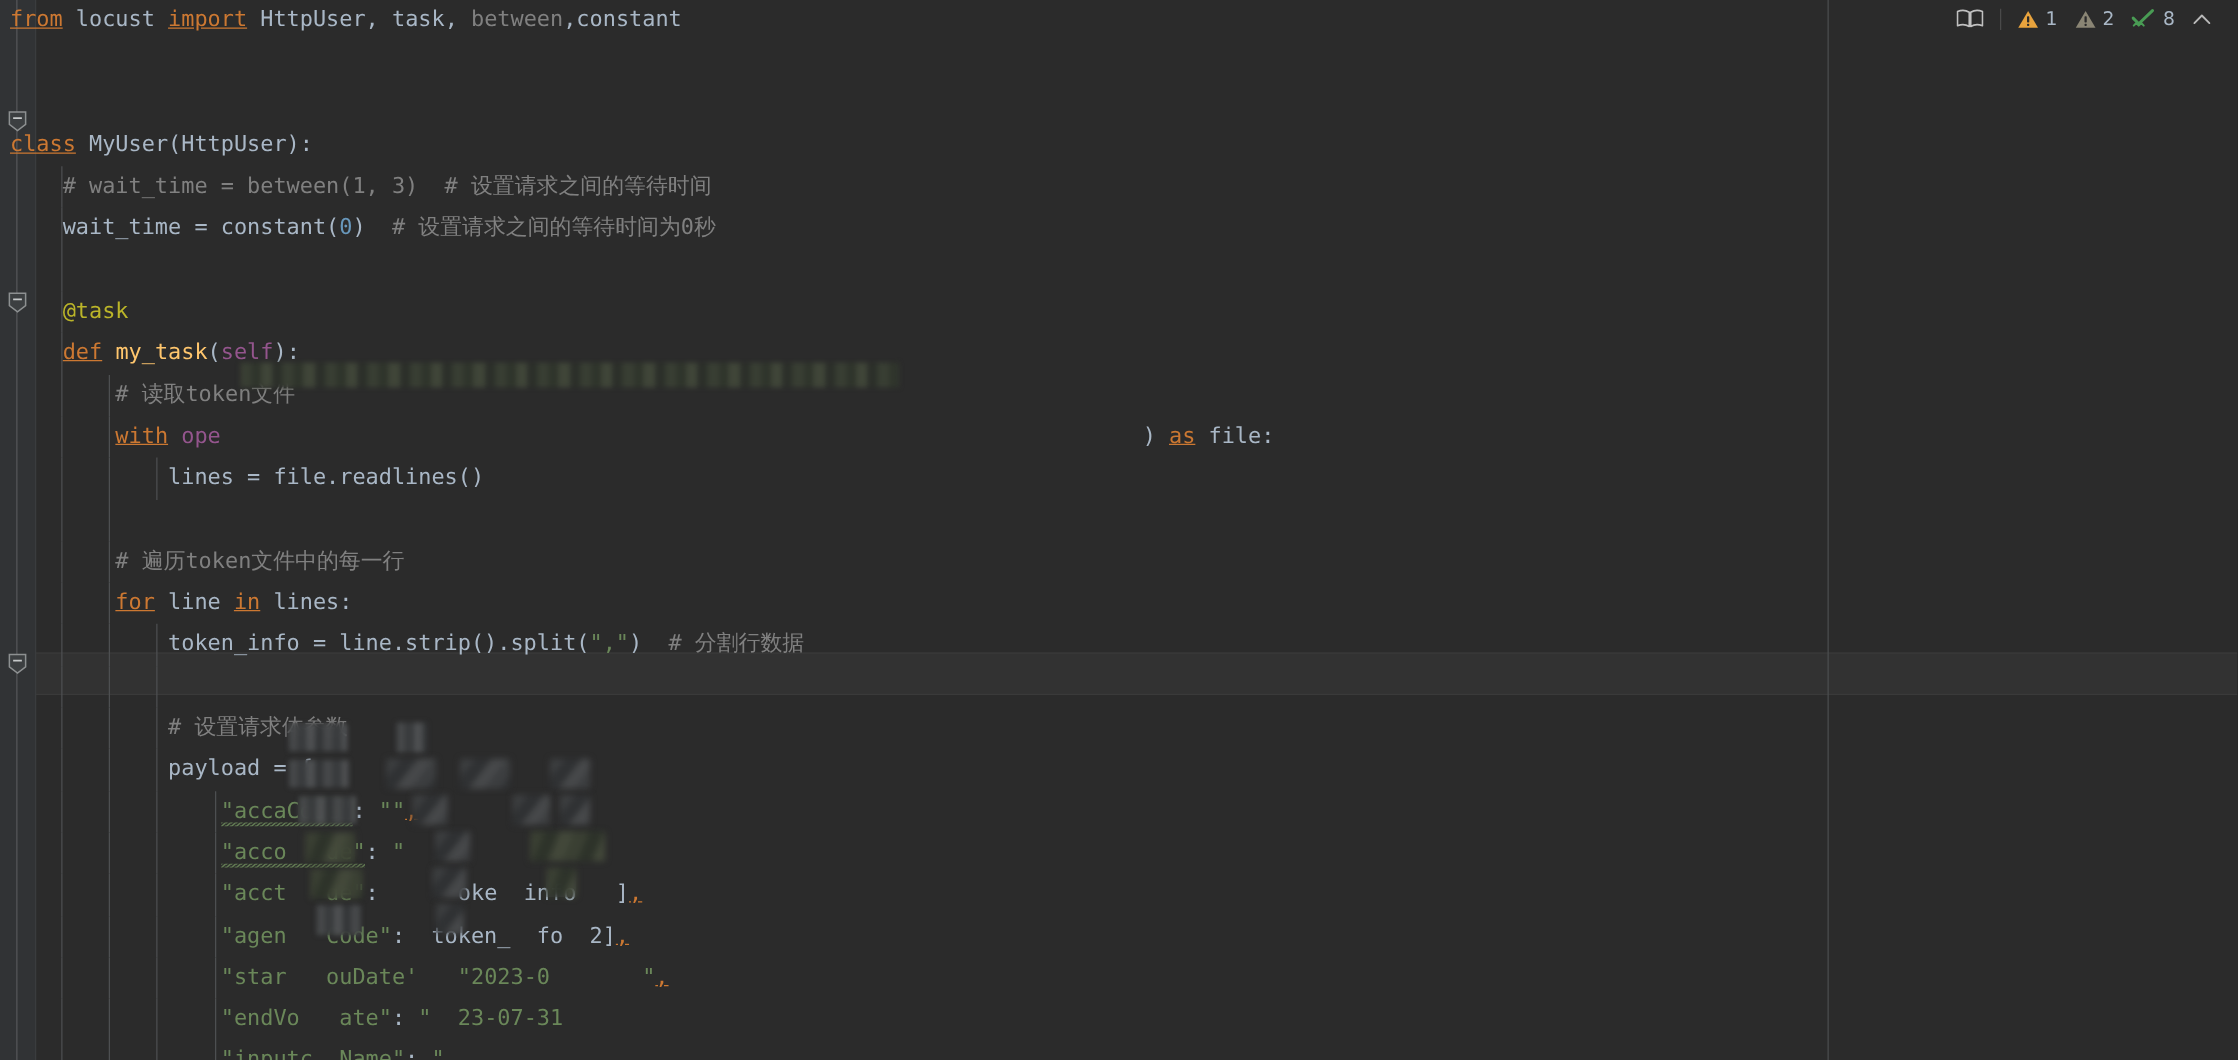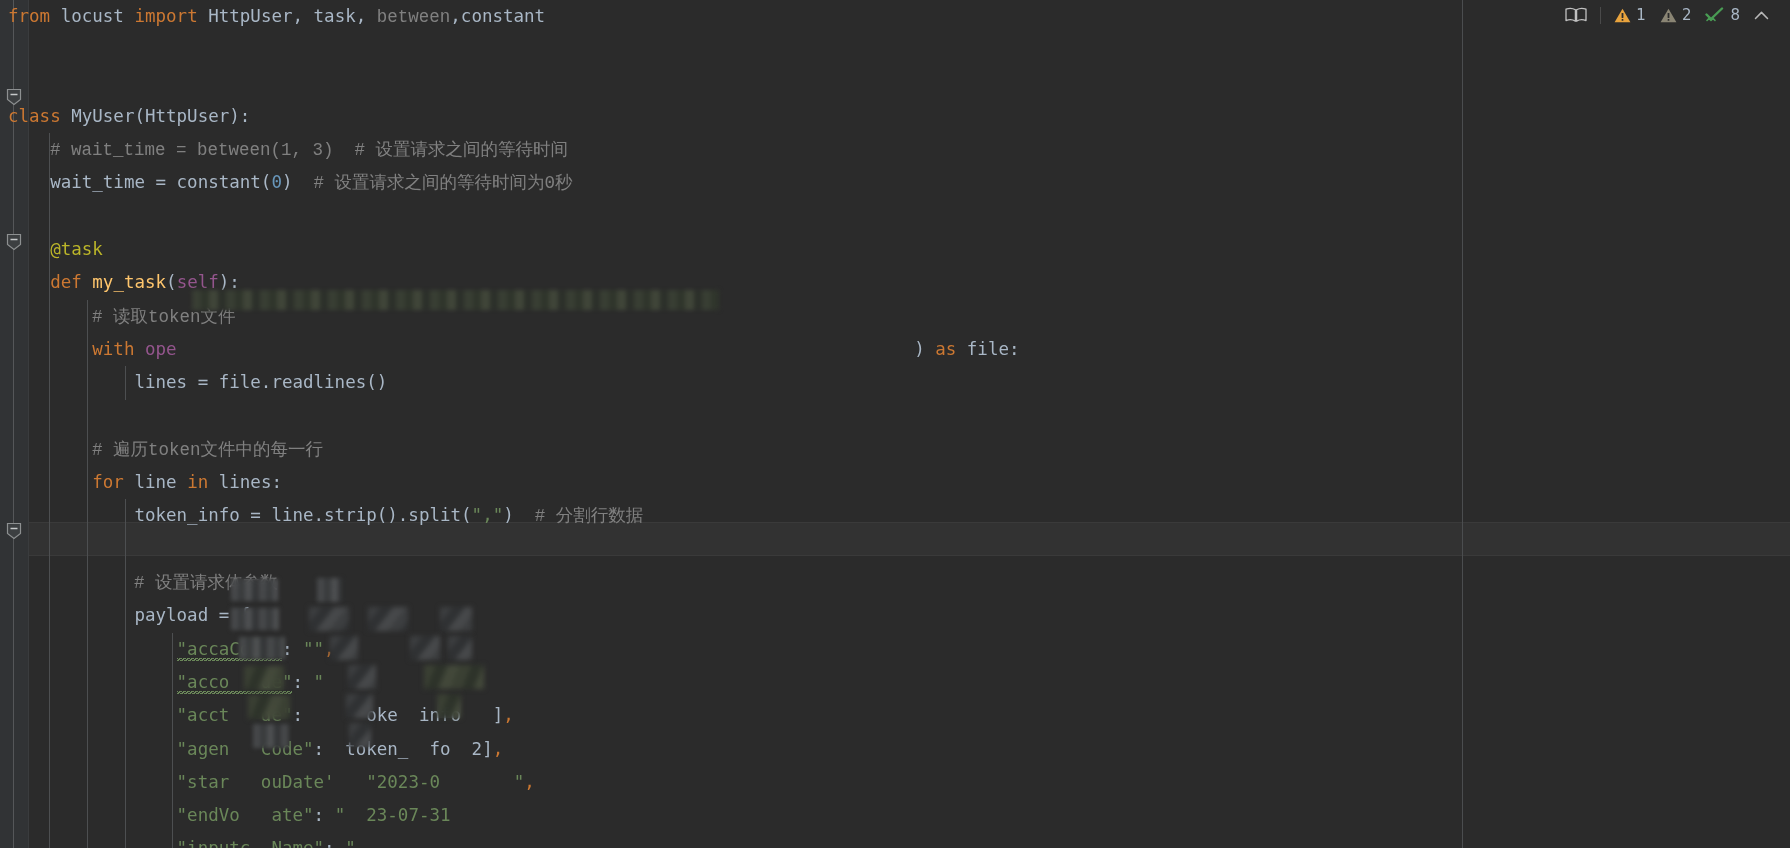--- a/index.html
+++ b/index.html
@@ -125,26 +125,26 @@
   }
   
   .iguide {
     position: absolute;
     top: 0;
     width: 1px; height: 33.3px;
     background: #4d4f51;
   }
 
   
-  .kw   { color: #cc7832; }            
+  .kw   { color: #cc7832; text-decoration: underline; }            
   .def  { color: #ffc66d; }
   .self { color: #94558d; }
   .num  { color: #6897bb; }
   .str  { color: #6a8759; }
-  .com  { color: #808080; font-family: Liberation Mono, monospace; }            
+  .com  { color: #808080; }            
   .dec  { color: #bbb529; }            
   .plain{ color: #a9b7c6; margin-top: 12px; }
 
   
   .squig {
     background-image: repeating-linear-gradient(
       135deg, #6a8759 0 1px, transparent 1px 2px);
     background-repeat: repeat-x;
     background-size: 4px 3px;
     background-position: left bottom;

